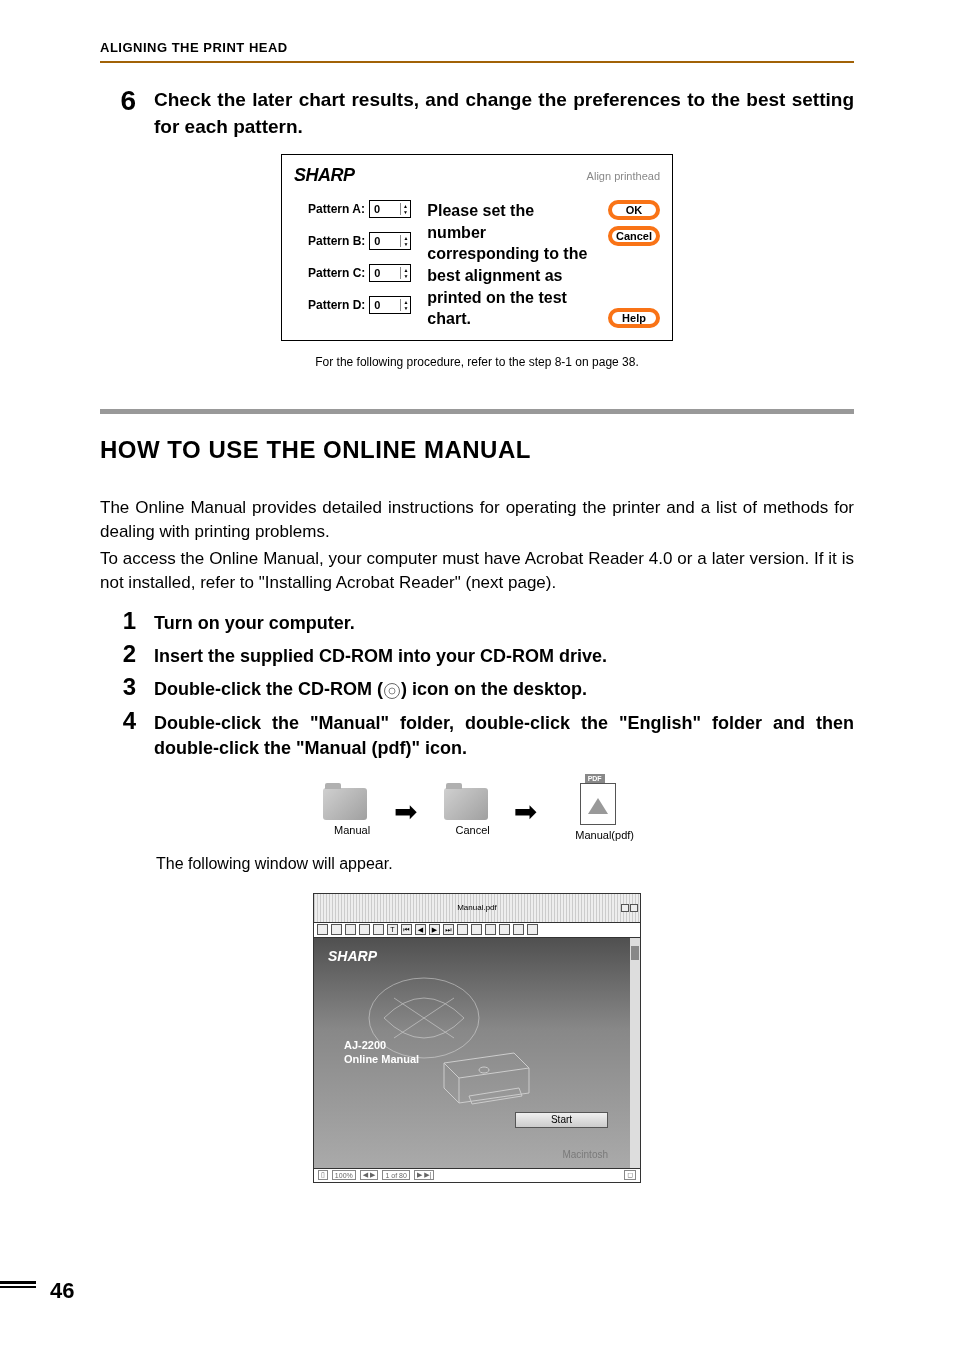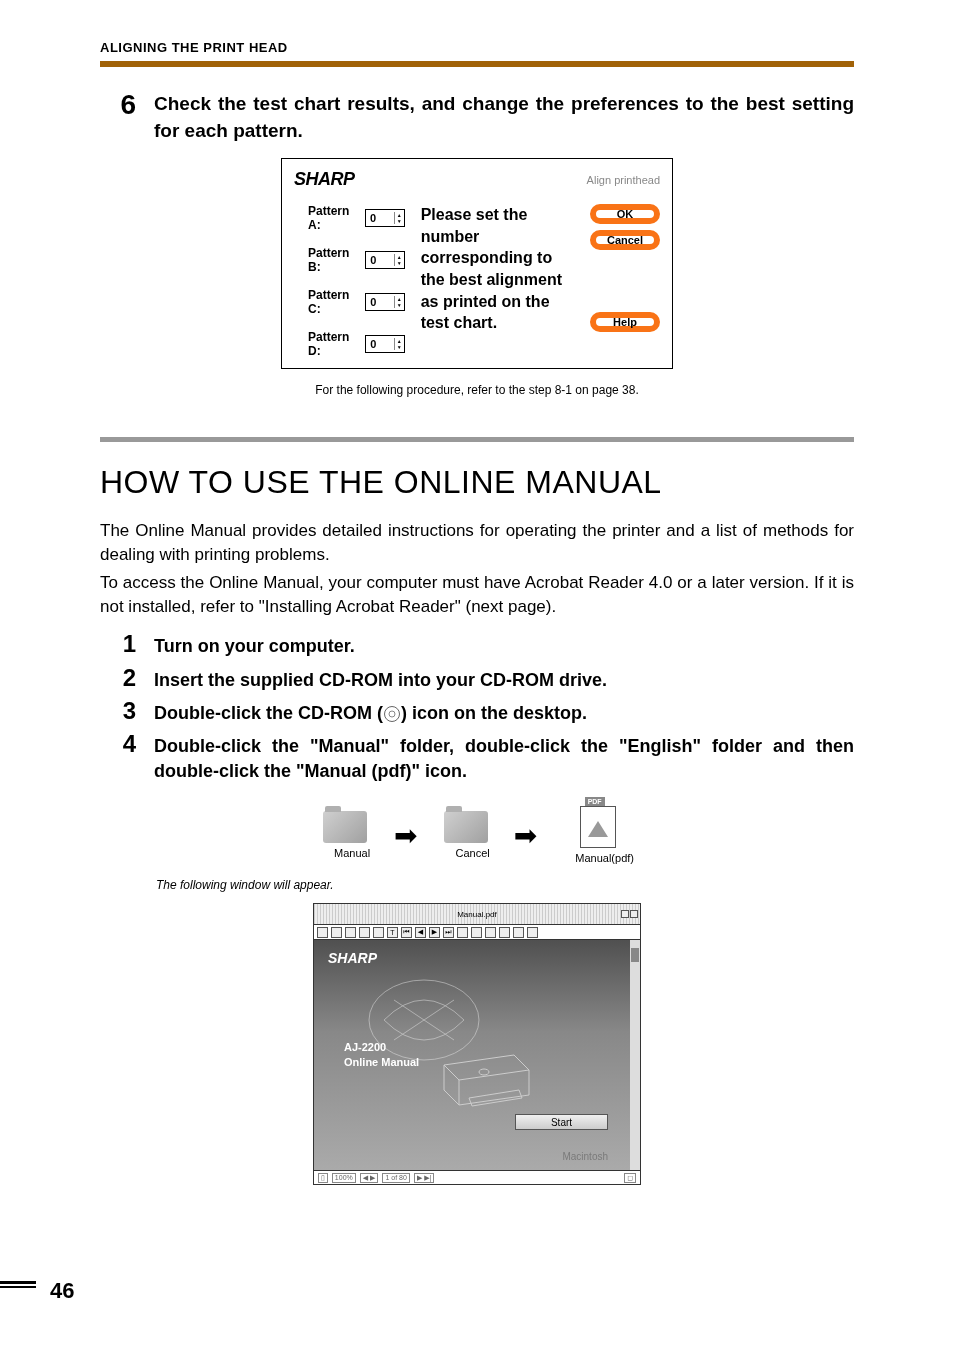--- a/index.html
+++ b/index.html
@@ -16,21 +16,21 @@
       padding: 40px 100px 0 100px;
     }
     .header-bar {
       margin-top: 0;
     }
     .section-header {
       font-size: 13px;
       font-weight: bold;
       letter-spacing: 0.5px;
       padding-bottom: 6px;
-      border-bottom: 6px solid #a16207;
+      border-bottom: 2px solid #a16207;
       margin-bottom: 24px;
     }
     .step-row {
       display: flex;
       margin-bottom: 10px;
     }
     .step-num {
       font-size: 28px;
       font-weight: bold;
       width: 54px;
@@ -114,23 +114,23 @@
       padding: 0 4px;
       width: 172px;
     }
     .dialog-buttons {
       display: flex;
       flex-direction: column;
       gap: 6px;
       margin-left: auto;
     }
     .mac-btn {
-      width: 70px;
+      width: 52px;
       height: 20px;
-      border: 6px solid #f97316;
+      border: 4px solid #f97316;
       border-radius: 10px;
       font-size: 11px;
       font-weight: bold;
       display: flex;
       align-items: center;
       justify-content: center;
     }
     .mac-btn.help {
       margin-top: 56px;
     }
@@ -139,24 +139,24 @@
       font-size: 12px;
       margin-top: 10px;
       margin-bottom: 40px;
     }
     .thick-divider {
       border: none;
       border-top: 5px solid #999;
       margin-bottom: 22px;
     }
     .section-title {
-      font-size: 32px;
-      font-weight: normal;
+      font-size: 24px;
+      font-weight: bold;
       letter-spacing: 0.5px;
-      margin-bottom: 18px;
+      margin-bottom: 32px;
     }
     .body-text {
       font-size: 17px;
       line-height: 1.4;
       text-align: justify;
       margin-bottom: 4px;
     }
     .steps-list {
       margin-top: 14px;
     }
@@ -253,33 +253,32 @@
     }
     .folder-label {
       font-size: 11px;
       margin-left: 14px;
     }
     .arrow-right {
       font-size: 28px;
       color: #000;
     }
     .follow-text {
-      font-size: 12px;
+      font-size: 16px;
       margin-left: 56px;
-      margin-bottom: 11px;
-      font-style: italic;
+      margin-bottom: 20px;
     }
     .pdf-window {
       width: 328px;
       margin: 0 auto;
       border: 1px solid #333;
       background: #fff;
     }
     .pdf-titlebar {
-      height: 20px;
+      height: 28px;
       background: repeating-linear-gradient(90deg, #ccc 0 1px, #eee 1px 3px);
       display: flex;
       justify-content: center;
       align-items: center;
       font-size: 8px;
       position: relative;
     }
     .pdf-titlebar-boxes {
       position: absolute;
       right: 2px;
@@ -415,21 +414,21 @@
   </style>
 </head>
 <body>
 
 <div class="header-bar">
   <div class="section-header">ALIGNING THE PRINT HEAD</div>
 </div>
 
 <div class="step-row">
   <div class="step-num">6</div>
-  <div class="step-text">Check the test chart results, and change the preferences to the best setting for each pattern.</div>
+  <div class="step-text">Check the later chart results, and change the preferences to the best setting for each pattern.</div>
 </div>
 
 <div class="dialog-box">
   <div class="dialog-header">
     <span class="sharp-logo">SHARP</span>
     <span class="dialog-title">Align printhead</span>
   </div>
   <div class="dialog-body">
     <div class="patterns">
       <div class="pattern-row">

